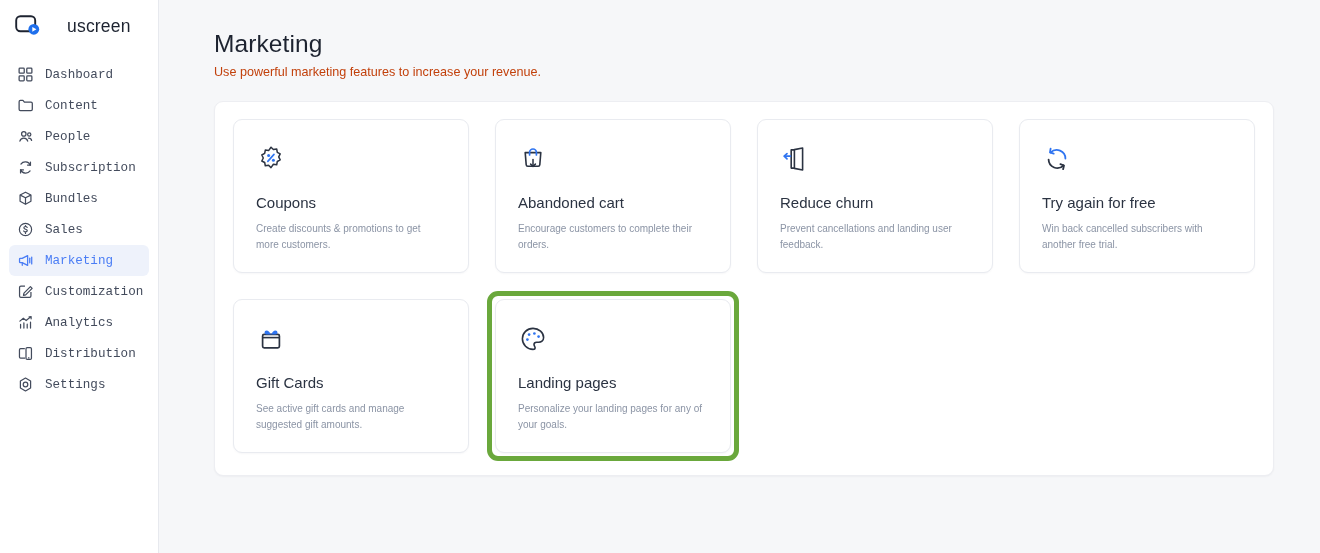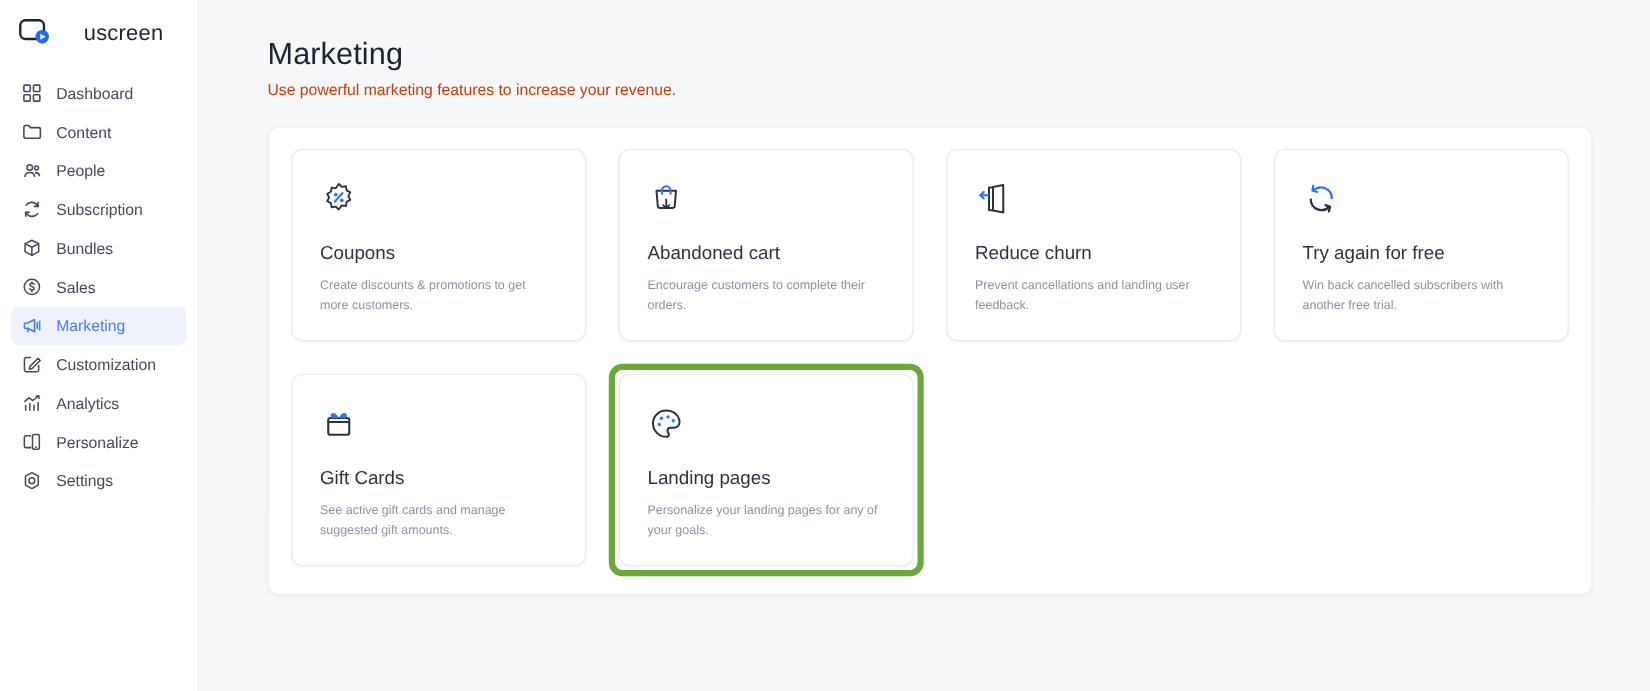--- a/index.html
+++ b/index.html
@@ -27,21 +27,21 @@
   .brand-name {
     font-size: 17.5px; letter-spacing: .2px;
     color: #1d2330; font-weight: 500;
   }
   .nav { margin-top: 7px; padding: 0 9px; }
   .nav-item {
     display: flex; align-items: center; gap: 11px;
     height: 31px; padding-left: 8px;
     border-radius: 6px; margin-bottom: 0px;
     color: #434b5c; font-size: 12.6px;
-    cursor: pointer; user-select: none;
+    cursor: pointer; user-select: none; font-family: Liberation Mono, monospace;
   }
   .nav-item .ico { width: 17px; height: 17px; flex: 0 0 17px; display: block; }
   .nav-item .ico svg { width: 17px; height: 17px; display: block; }
   .nav-item.active { background: #eef2fb; color: #4a7df5; font-weight: 500; }
 
   
   .main { flex: 1 1 auto; height: 553px; background: #f6f7f9; padding: 30px 46px 0 55px; }
   .page-title { font-size: 24.5px; color: #1d2330; font-weight: 400; letter-spacing: .1px; }
   .page-sub { font-size: 12.6px; color: #c2410c; margin-top: 7px; }
 
@@ -197,21 +197,21 @@
       </div>
 
       <div class="nav-item">
         <span class="ico">
           <svg viewBox="0 0 20 20" fill="none" stroke="#434b5c" stroke-width="1.45" stroke-linejoin="round">
             <path d="M9.6 15.4H4.2a1.3 1.3 0 01-1.3-1.3V5.6a1.3 1.3 0 011.3-1.3h5"></path>
             <rect x="10.6" y="3" width="6.4" height="14" rx="1.4"></rect>
             <path d="M13 15.1h1.6"></path>
           </svg>
         </span>
-        <span>Personalize</span>
+        <span>Distribution</span>
       </div>
 
       <div class="nav-item">
         <span class="ico">
           <svg viewBox="0 0 20 20" fill="none" stroke="#434b5c" stroke-width="1.45" stroke-linejoin="round">
             <path d="M10 2.4l6 3.4v8.4l-6 3.4-6-3.4V5.8z"></path>
             <circle cx="10" cy="10" r="2.7"></circle>
           </svg>
         </span>
         <span>Settings</span>

